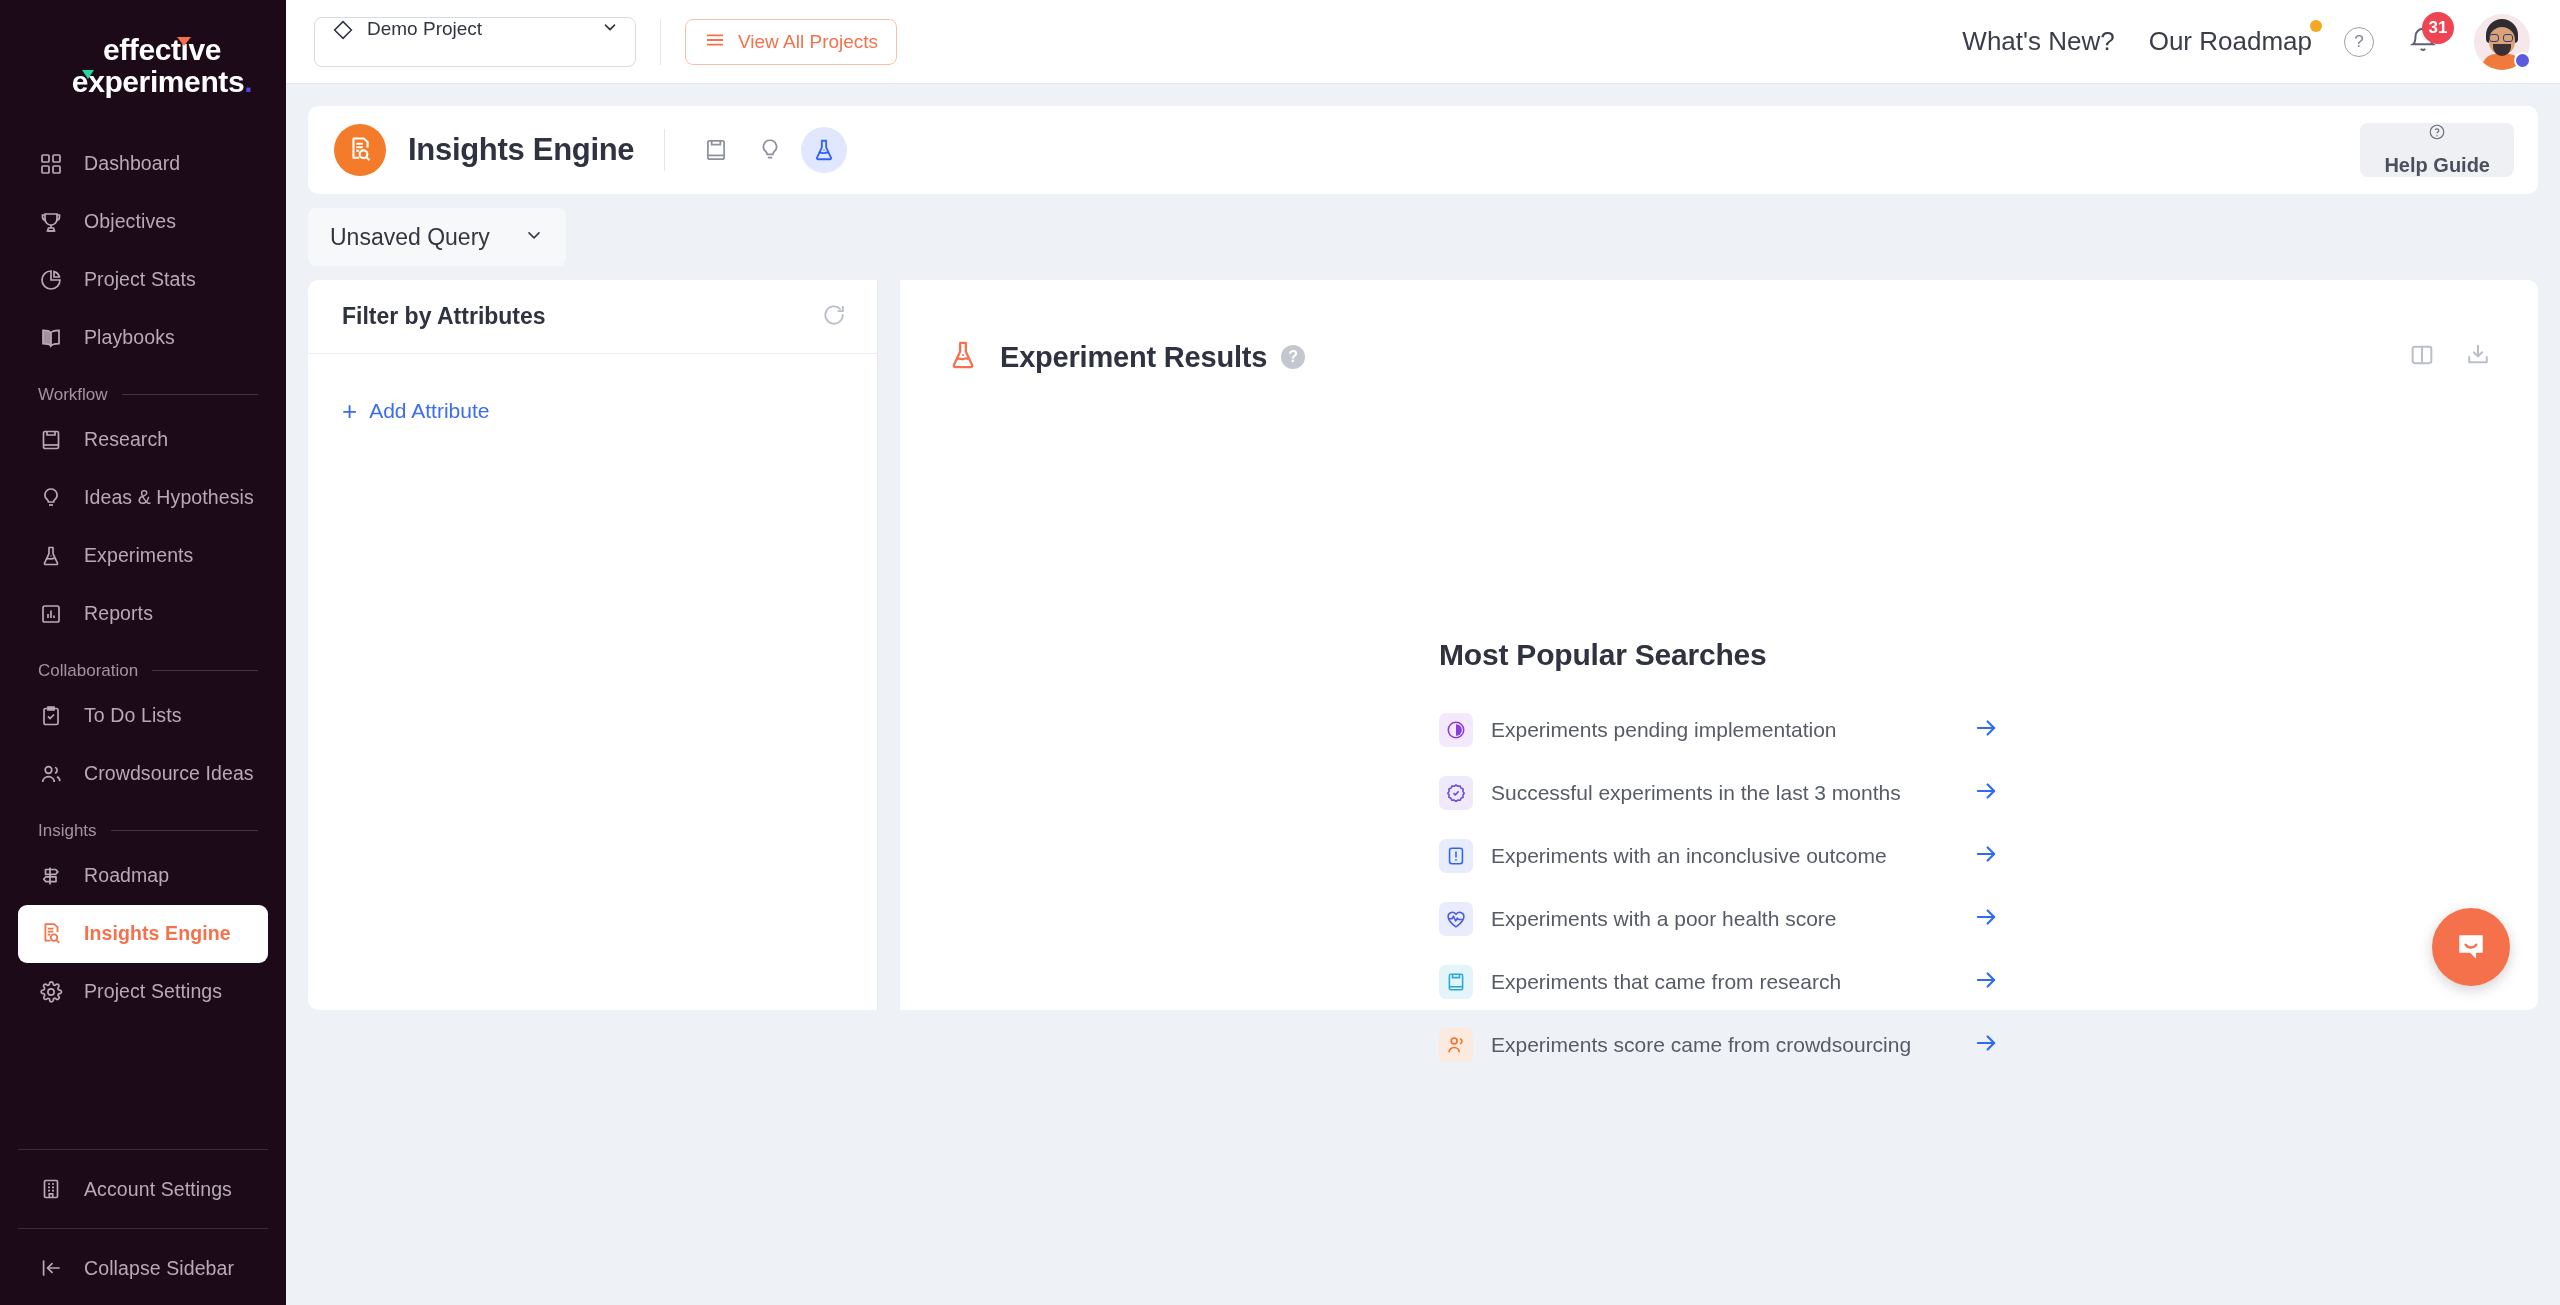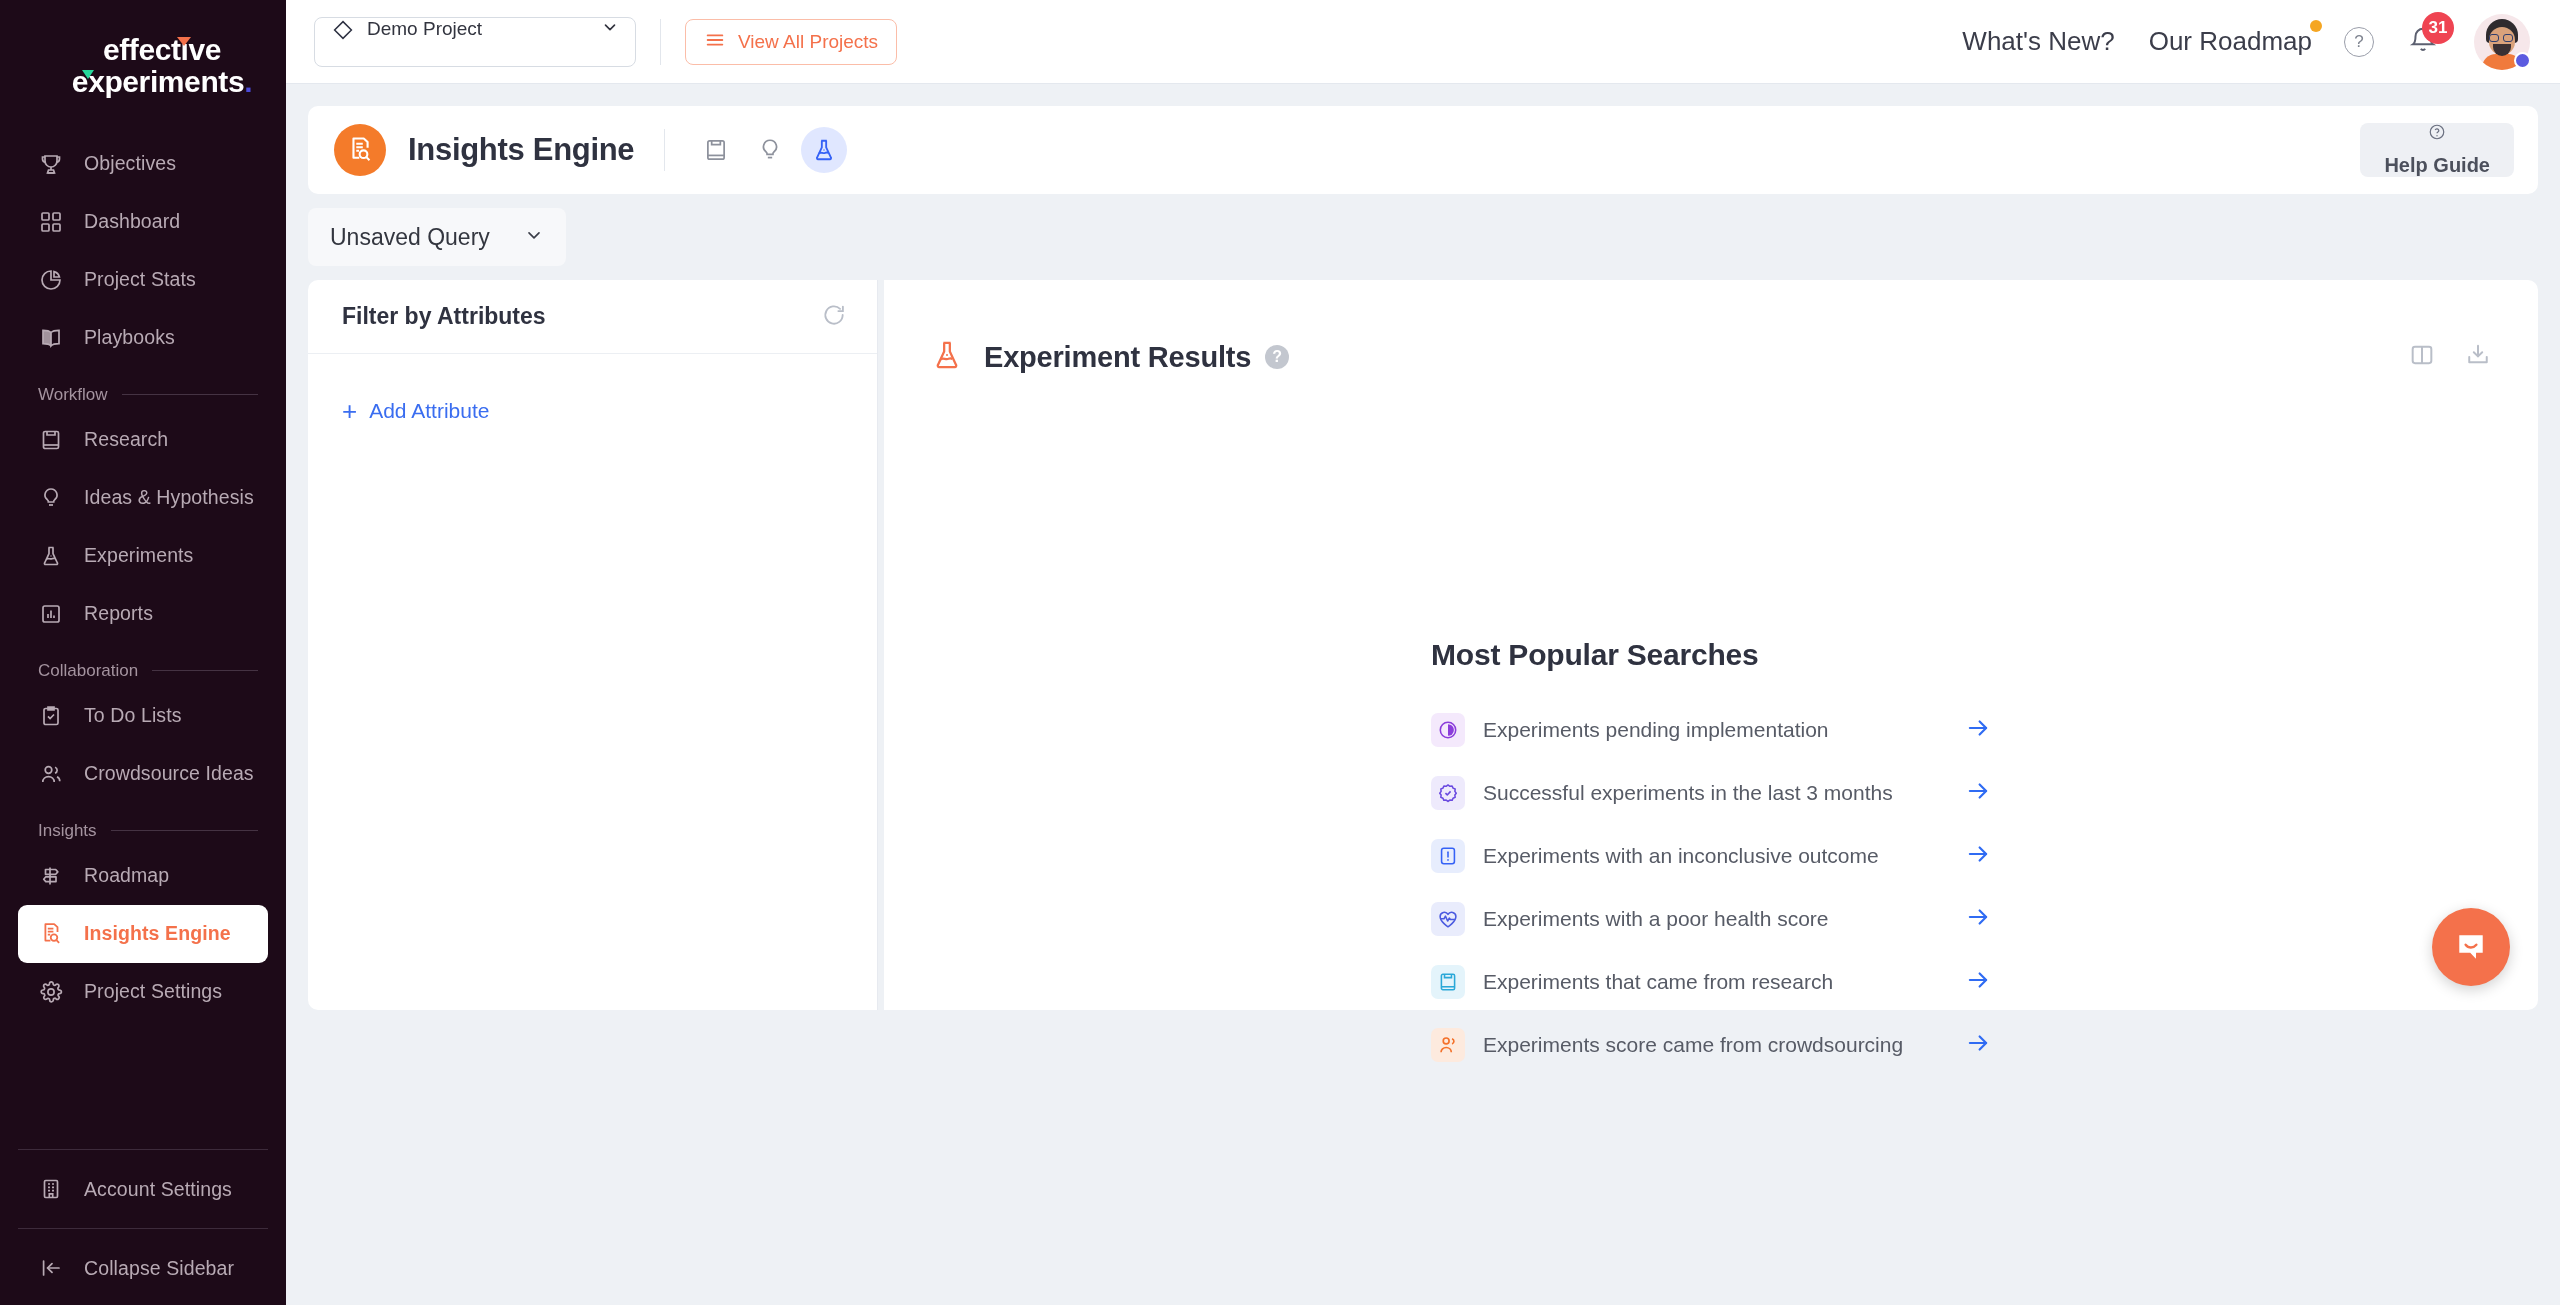--- a/index.html
+++ b/index.html
@@ -195,21 +195,21 @@
     display: inline-flex; align-items: center; gap: 34px;
     background: #f7f8fa; border-radius: 8px;
     height: 58px; padding: 0 22px;
     cursor: pointer;
   }
   .query-chip .lbl { font-size: 23px; color: #33363f; }
   .query-chip .cv { color: #3a3d48; }
 
   .panels {
     margin-top: 14px;
-    display: flex; gap: 6px;
+    display: flex; gap: 22px;
     height: 730px;
   }
   .filter-panel {
     width: 570px; flex: 0 0 570px;
     background: #fff; border-radius: 10px 0 0 10px;
     border-right: 1px solid #e7eaf0;
     display: flex; flex-direction: column;
   }
   .fp-head {
     height: 74px; display: flex; align-items: center;
@@ -297,41 +297,41 @@
         <span class="logo-tri-green"></span>
       </span>
     </div>
   </div>
 
   <nav class="nav">
 
     <div class="nav-item">
       <span class="ico">
         <svg width="24" height="24" viewBox="0 0 24 24" fill="none" stroke="currentColor" stroke-width="1.7">
+            <rect x="3" y="3" width="7" height="7" rx="1"></rect>
+            <rect x="14" y="3" width="7" height="7" rx="1"></rect>
+            <rect x="3" y="14" width="7" height="7" rx="1"></rect>
+            <rect x="14" y="14" width="7" height="7" rx="1"></rect>
+          </svg>
+      </span>
+      <span class="lbl">Dashboard</span>
+    </div>
+
+    <div class="nav-item">
+      <span class="ico">
+        <svg width="24" height="24" viewBox="0 0 24 24" fill="none" stroke="currentColor" stroke-width="1.7">
             <path d="M6 4h12v5a6 6 0 0 1-12 0V4z"></path>
             <path d="M6 5H3.5v2A3.5 3.5 0 0 0 6.6 10.4"></path>
             <path d="M18 5h2.5v2a3.5 3.5 0 0 1-3.1 3.4"></path>
             <path d="M12 15v3"></path>
             <path d="M8.5 21h7"></path>
             <path d="M9.5 18h5l1 3h-7z"></path>
           </svg>
       </span>
       <span class="lbl">Objectives</span>
-    </div>
-
-    <div class="nav-item">
-      <span class="ico">
-        <svg width="24" height="24" viewBox="0 0 24 24" fill="none" stroke="currentColor" stroke-width="1.7">
-            <rect x="3" y="3" width="7" height="7" rx="1"></rect>
-            <rect x="14" y="3" width="7" height="7" rx="1"></rect>
-            <rect x="3" y="14" width="7" height="7" rx="1"></rect>
-            <rect x="14" y="14" width="7" height="7" rx="1"></rect>
-          </svg>
-      </span>
-      <span class="lbl">Dashboard</span>
     </div>
 
     <div class="nav-item">
       <span class="ico">
         <svg width="24" height="24" viewBox="0 0 24 24" fill="none" stroke="currentColor" stroke-width="1.7">
             <path d="M12 3a9 9 0 1 0 9 9h-9V3z"></path>
             <path d="M15 3.6A7.5 7.5 0 0 1 20.4 9H15V3.6z"></path>
           </svg>
       </span>
       <span class="lbl">Project Stats</span>

